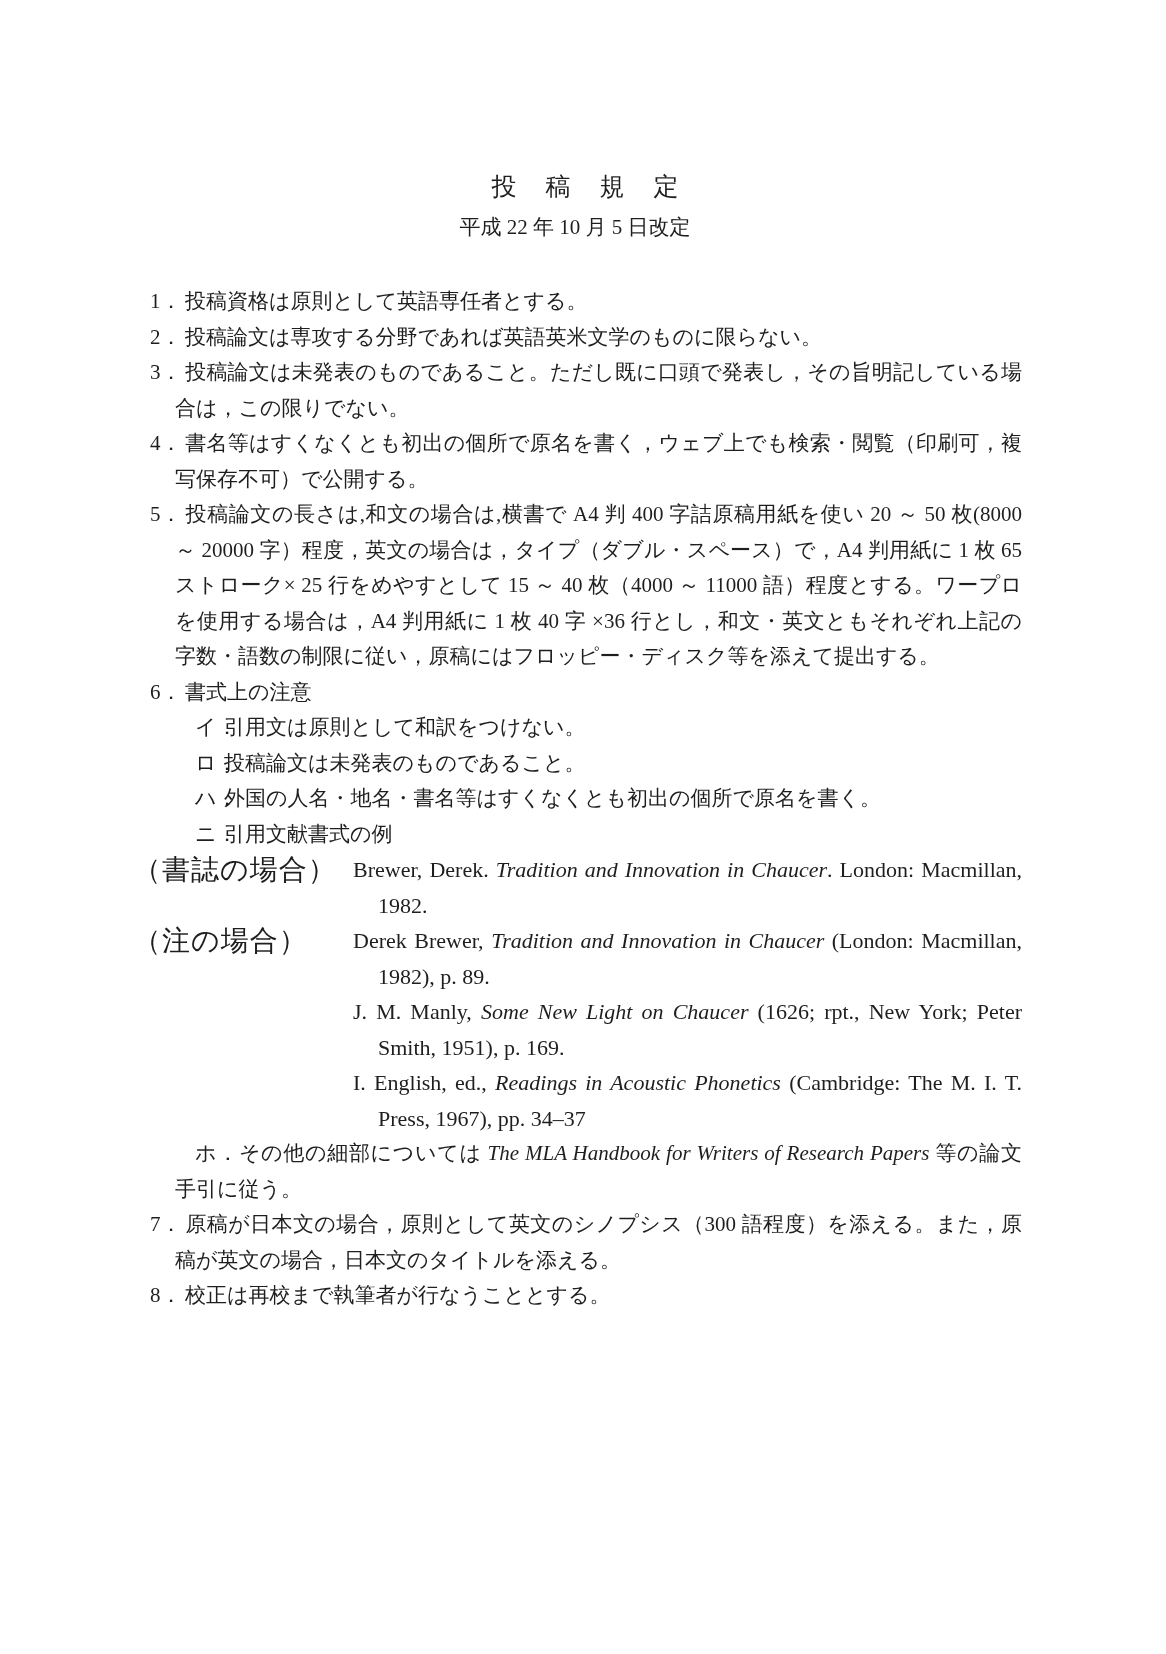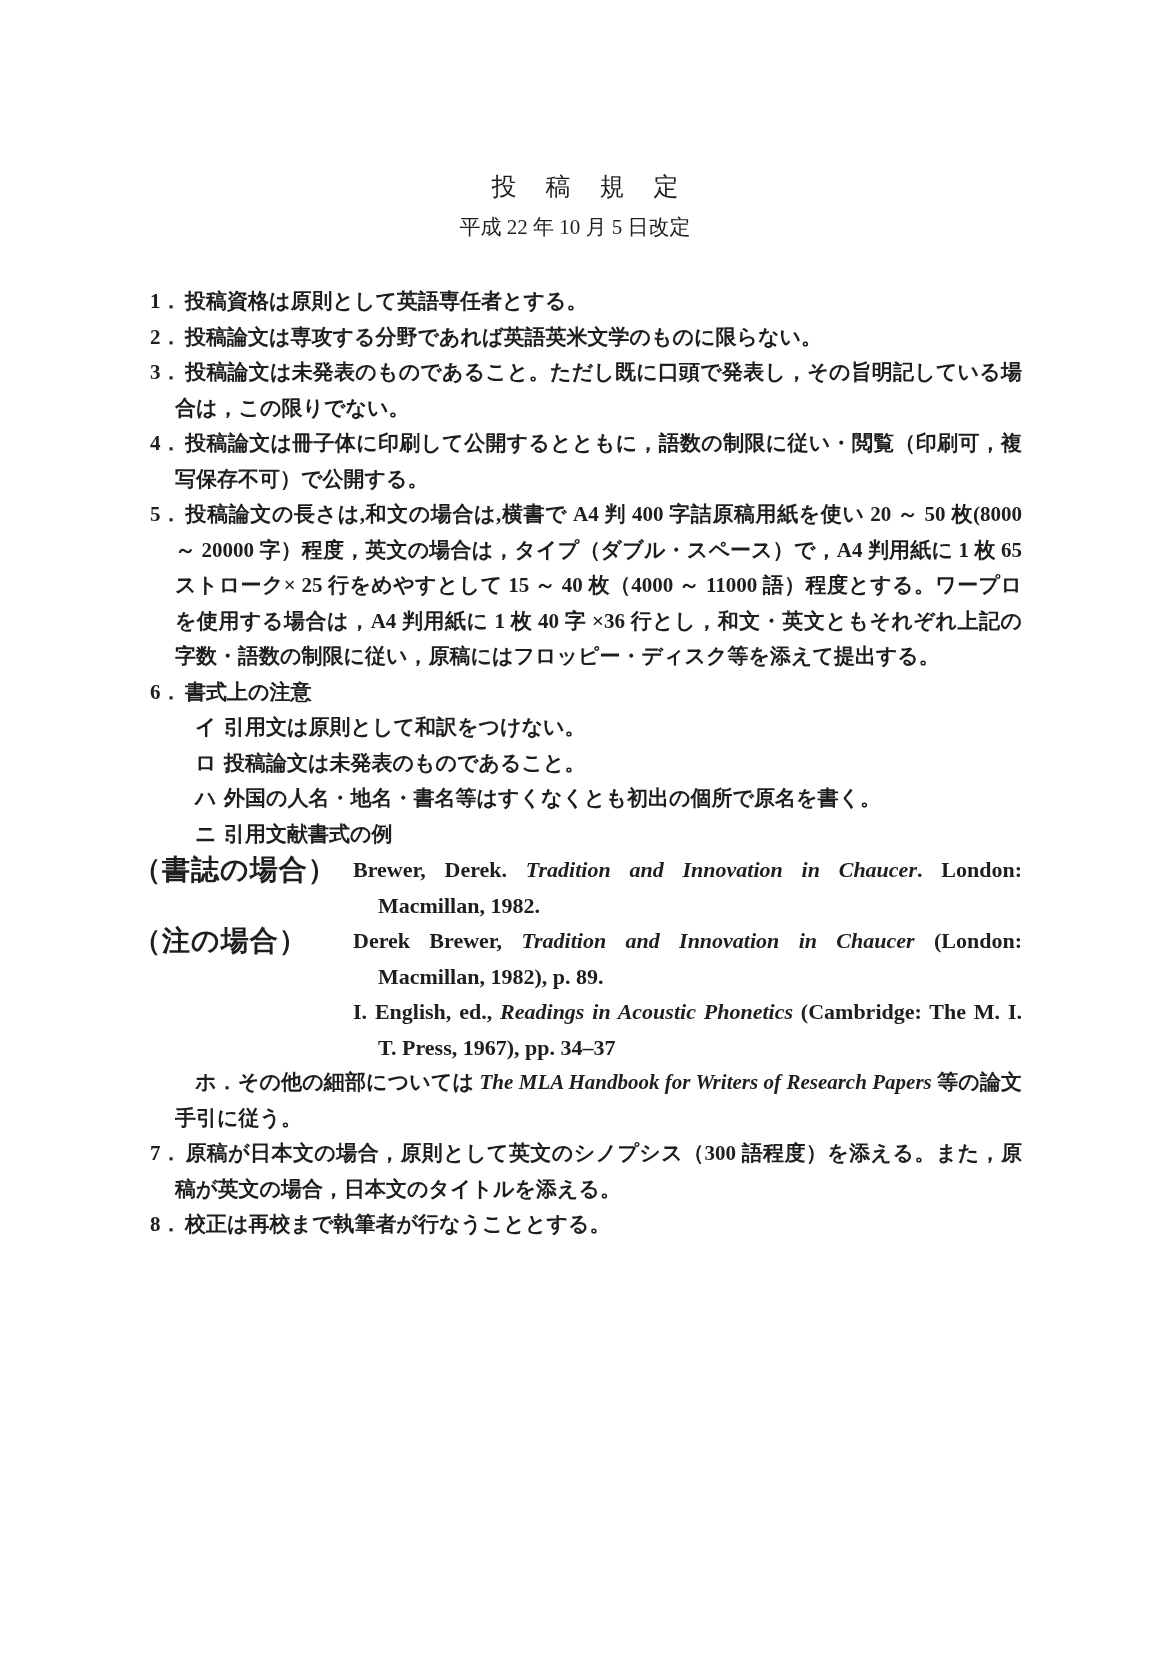--- a/index.html
+++ b/index.html
@@ -26,21 +26,21 @@
     letter-spacing: 2px;
     white-space: pre;
   }
   .revision-date {
     margin-top: 10px;
     font-size: 21px;
     line-height: 30px;
     text-align: center;
     padding-right: 22px;
   }
-  .rules { margin-top: 42px; font-weight: bold; }
+  .rules { margin-top: 42px; }
   .rule {
     font-size: 21px;
     line-height: 35.5px;
     text-align: justify;
     padding-left: 25px;
     text-indent: -25px;
   }
   .rule .num {
     display: inline-block;
     width: 35px;
@@ -97,21 +97,21 @@
     <div class="revision-date">平成 22 年 10 月 5 日改定</div>
 
     <div class="rules">
 
       <div class="rule"><span class="num">1．</span><span>投稿資格は原則として英語専任者とする。</span></div>
 
       <div class="rule"><span class="num">2．</span><span>投稿論文は専攻する分野であれば英語英米文学のものに限らない。</span></div>
 
       <div class="rule"><span class="num">3．</span><span>投稿論文は未発表のものであること。ただし既に口頭で発表し，その旨明記している場合は，この限りでない。</span></div>
 
-      <div class="rule"><span class="num">4．</span><span>投稿論文は冊子体に印刷して公開するとともに，語数の制限に従い・閲覧（印刷可，複写保存不可）で公開する。</span></div>
+      <div class="rule"><span class="num">4．</span><span>書名等はすくなくとも初出の個所で原名を書く，ウェブ上でも検索・閲覧（印刷可，複写保存不可）で公開する。</span></div>
 
       <div class="rule"><span class="num">5．</span><span>投稿論文の長さは,和文の場合は,横書で A4 判 400 字詰原稿用紙を使い 20 ～ 50 枚(8000 ～ 20000 字）程度，英文の場合は，タイプ（ダブル・スペース）で，A4 判用紙に 1 枚 65 ストローク× 25 行をめやすとして 15 ～ 40 枚（4000 ～ 11000 語）程度とする。ワープロを使用する場合は，A4 判用紙に 1 枚 40 字 ×36 行とし，和文・英文ともそれぞれ上記の字数・語数の制限に従い，原稿にはフロッピー・ディスク等を添えて提出する。</span></div>
 
       <div class="rule"><span class="num">6．</span><span>書式上の注意</span></div>
 
       <div class="subnote"><span class="marker">イ．</span><span>引用文は原則として和訳をつけない。</span></div>
 
       <div class="subnote"><span class="marker">ロ．</span><span>投稿論文は未発表のものであること。</span></div>
 
       <div class="subnote"><span class="marker">ハ．</span><span>外国の人名・地名・書名等はすくなくとも初出の個所で原名を書く。</span></div>
@@ -121,20 +121,23 @@
       <div class="cite-row">
         <span class="cite-label">（書誌の場合）</span>
         <span class="cite-body"><span>Brewer, Derek. </span><span class="it">Tradition and Innovation in Chaucer</span><span>. London: Macmillan, 1982.</span></span>
       </div>
 
       <div class="cite-row">
         <span class="cite-label">（注の場合）</span>
         <span class="cite-body"><span>Derek Brewer, </span><span class="it">Tradition and Innovation in Chaucer</span><span> (London: Macmillan, 1982), p. 89.</span></span>
       </div>
 
+      <div class="cite-row">
+        <span class="cite-body"><span>J. M. Manly, </span><span class="it">Some New Light on Chaucer</span><span> (1626; rpt., New York; Peter Smith, 1951), p. 169.</span></span>
+      </div>
 
       <div class="cite-row">
         <span class="cite-body"><span>I. English, ed., </span><span class="it">Readings in Acoustic Phonetics</span><span> (Cambridge: The M. I. T. Press, 1967), pp. 34–37</span></span>
       </div>
 
 
       <div class="ho-note"><span class="marker">ホ．</span><span><span>その他の細部については </span><span class="it">The MLA Handbook for Writers of Research Papers</span><span> 等の論文手引に従う。</span></span></div>
 
       <div class="rule"><span class="num">7．</span><span>原稿が日本文の場合，原則として英文のシノプシス（300 語程度）を添える。また，原稿が英文の場合，日本文のタイトルを添える。</span></div>
 

